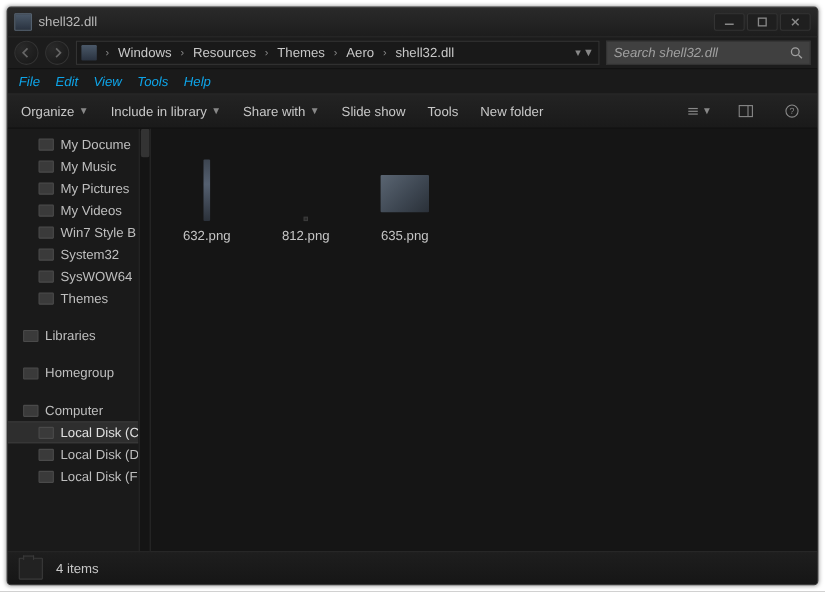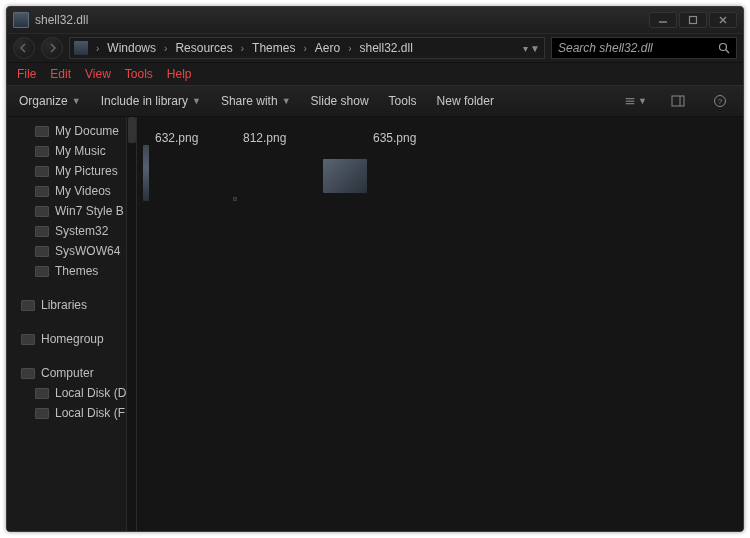--- a/index.html
+++ b/index.html
@@ -89,38 +89,38 @@
   .bc-drop {
     margin-left:auto;
     display:flex;align-items:center;gap:2px;
     color:#888;
   }
   .bc-drop span{font-size:10px;}
   .searchbox {
     width: 186px;
     height: 22px;
     border: 1px solid #333;
-    background: #000000;
+    background: #404040;
     display: flex;
     align-items: center;
     padding: 0 6px;
     color: #a0a0a0;
     font-style: italic;
     justify-content: space-between;
   }
   .searchbox svg{width:12px;height:12px;}
   .menubar {
     height: 22px;
     display: flex;
     align-items: center;
     gap: 14px;
     padding: 0 10px;
     background: #1a1a1a;
   }
-  .menubar span { color: #ef4444; }
+  .menubar span { color: #0ea5e9; font-style: italic; }
   .toolbar {
     height: 32px;
     display: flex;
     align-items: center;
     gap: 20px;
     padding: 0 12px;
     background: linear-gradient(#232323,#1a1a1a);
     border-top: 1px solid #2c2c2c;
     border-bottom: 1px solid #111;
   }
@@ -187,22 +187,22 @@
     background: #151515;
     display: flex;
     align-content: flex-start;
     flex-wrap: wrap;
     padding: 10px 6px;
     gap: 0;
   }
   .file {
     width: 90px;
     display: flex;
-    flex-direction: row;
-    align-items: flex-start;
+    flex-direction: column;
+    align-items: center;
     gap: 6px;
     padding-top: 4px;
   }
   .file-label { color: #c4c4c4; font-size: 12px; text-align:center;}
   .thumb {
     position: relative;
     height: 70px;
     display:flex;align-items:flex-end;justify-content:center;
   }
   .thumb .img1{
@@ -409,20 +409,24 @@
         <div style="height:14px;"></div>
         <div class="side-item">
             <div class="folder-icon"></div>
             <span>Homegroup</span>
           </div>
         <div style="height:14px;"></div>
         <div class="side-item">
             <div class="folder-icon"></div>
             <span>Computer</span>
           </div>
+        <div class="side-item child sel">
+            <div class="folder-icon"></div>
+            <span>Local Disk (C</span>
+          </div>
         <div class="side-item child">
             <div class="folder-icon"></div>
             <span>Local Disk (D</span>
           </div>
         <div class="side-item child">
             <div class="folder-icon"></div>
             <span>Local Disk (F</span>
           </div>
       </div>
       <div class="side-scroll">
@@ -445,14 +449,18 @@
       </div>
       <div class="file">
         <div class="thumb">
             <div class="img4"></div>
           </div>
         <div class="file-label">635.png</div>
       </div>
     </div>
   </div>
 
+  <div class="status">
+    <div class="status-icon"></div>
+    <span>4 items</span>
+  </div>
 
 </div>
 
 </body></html>

